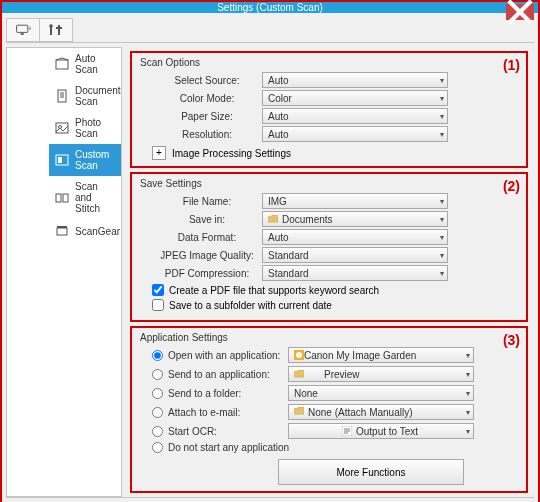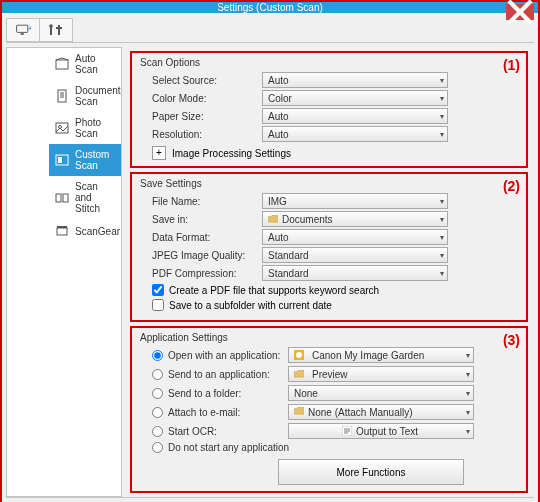--- a/index.html
+++ b/index.html
@@ -15,21 +15,21 @@
   .sidebar { width:116px; background:#fff; border:1px solid #c5c5c5; display:flex; flex-direction:column;padding-left:42px; }
   .side-item { display:flex; align-items:center; gap:6px; padding:5px 6px; color:#333; cursor:pointer; }
   .side-item.active { background:#2f99d8; color:#fff; }
   .side-item .ico { width:14px; height:14px; display:flex; align-items:center; justify-content:center; }
   .side-item .ico svg { width:14px; height:14px; }
   .main { flex:1; padding:4px 6px 4px 8px; overflow:hidden; display:flex; flex-direction:column; gap:4px; }
   .group { border:2px solid #d00000; padding:4px 6px 6px 6px; position:relative; }
   .group-title { font-weight:400; color:#333; margin:0 0 4px 2px; font-size:10px; }
   .marker { position:absolute; right:6px; top:4px; color:#d00000; font-size:14px; font-weight:bold; }
   .row { display:flex; align-items:center; margin:2px 0 2px 14px; }
-  .row .lbl { width:110px; color:#333; }
+  .row .lbl { width:110px; color:#333;text-align:center; }
   .select { flex:0 0 186px; height:16px; background:linear-gradient(#fdfdfd,#e6e6e6); border:1px solid #a8a8a8; display:flex; align-items:center; justify-content:space-between; padding:0 3px 0 5px; color:#333; }
   .select .chev { font-size:8px; color:#555; }
   .select.hasicon { gap:4px; }
   .select .sicon { width:10px; height:10px; }
   .expander { display:flex; align-items:center; gap:6px; margin:4px 0 0 14px; }
   .expander .plusbox { width:14px; height:14px; border:1px solid #999; background:#fff; display:flex; align-items:center; justify-content:center; font-size:10px; line-height:1; }
   .chkrow { display:flex; align-items:center; gap:5px; margin:3px 0 3px 14px; }
   .chkrow input[type=checkbox] { width:12px; height:12px; margin:0; }
   .radiorow { display:flex; align-items:center; margin:3px 0 3px 14px; }
   .radiorow input[type=radio] { width:11px; height:11px; margin:0 5px 0 0; }
@@ -226,35 +226,35 @@
         </div>
 
         <div class="group">
           <div class="marker">(3)</div>
           <div class="group-title">Application Settings</div>
 
           <div class="radiorow">
             <input type="radio" name="appset" checked="" style="">
             <span class="lbl">Open with an application:</span>
             <div class="select hasicon">
-              <span style="display:flex;align-items:center;gap:8px;">
+              <span style="display:flex;align-items:center;gap:0;">
                 <svg class="sicon" viewBox="0 0 10 10">
                     <rect width="10" height="10" fill="#f0b030"></rect>
                     <circle cx="5" cy="5" r="3" fill="#fff"></circle>
                   </svg>
                 <span>Canon My Image Garden</span>
               </span>
               <span class="chev">▾</span>
             </div>
           </div>
           <div class="radiorow">
             <input type="radio" name="appset" style="">
             <span class="lbl">Send to an application:</span>
             <div class="select hasicon">
-              <span style="display:flex;align-items:center;gap:8px;">
+              <span style="display:flex;align-items:center;gap:20px;">
                 <svg class="foldericon" viewBox="0 0 12 10">
                     <path d="M0 2 L4 2 L5 0 L12 0 L12 9 L0 9 Z" fill="#e8c268" stroke="#b4933f" stroke-width="0.5"></path>
                   </svg>
                 <span>Preview</span>
               </span>
               <span class="chev">▾</span>
             </div>
           </div>
           <div class="radiorow">
             <input type="radio" name="appset" style="">

